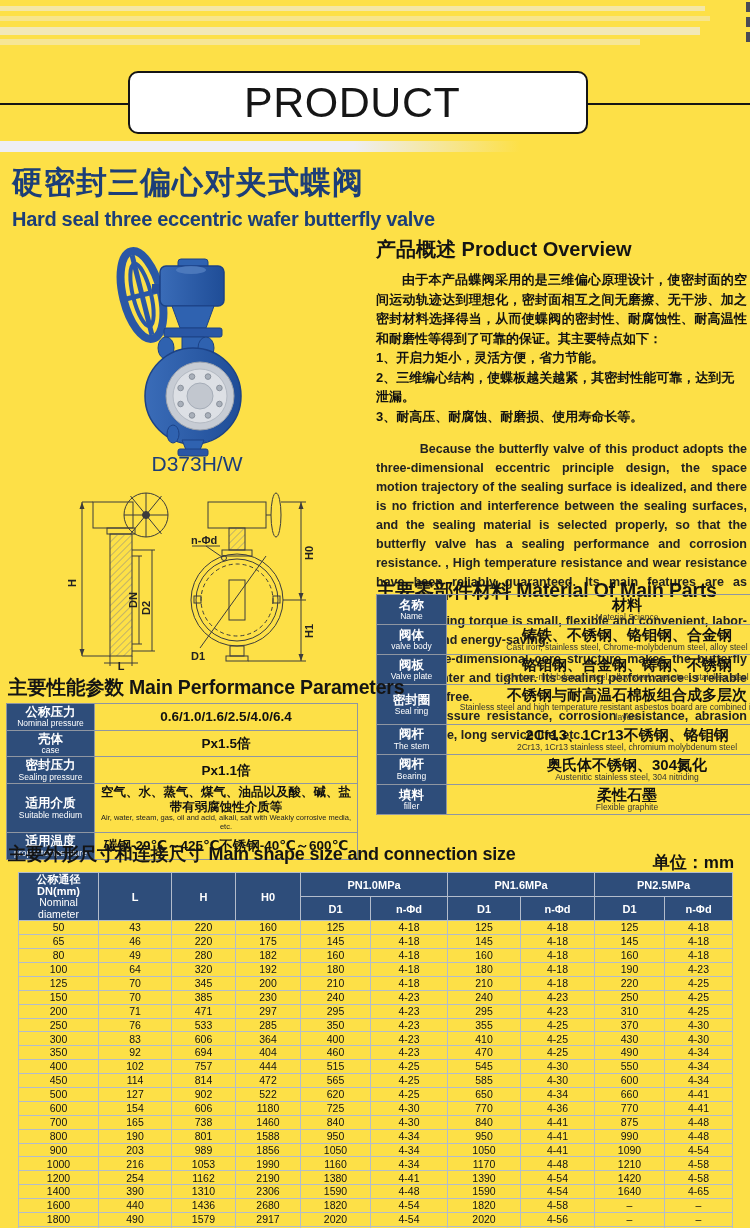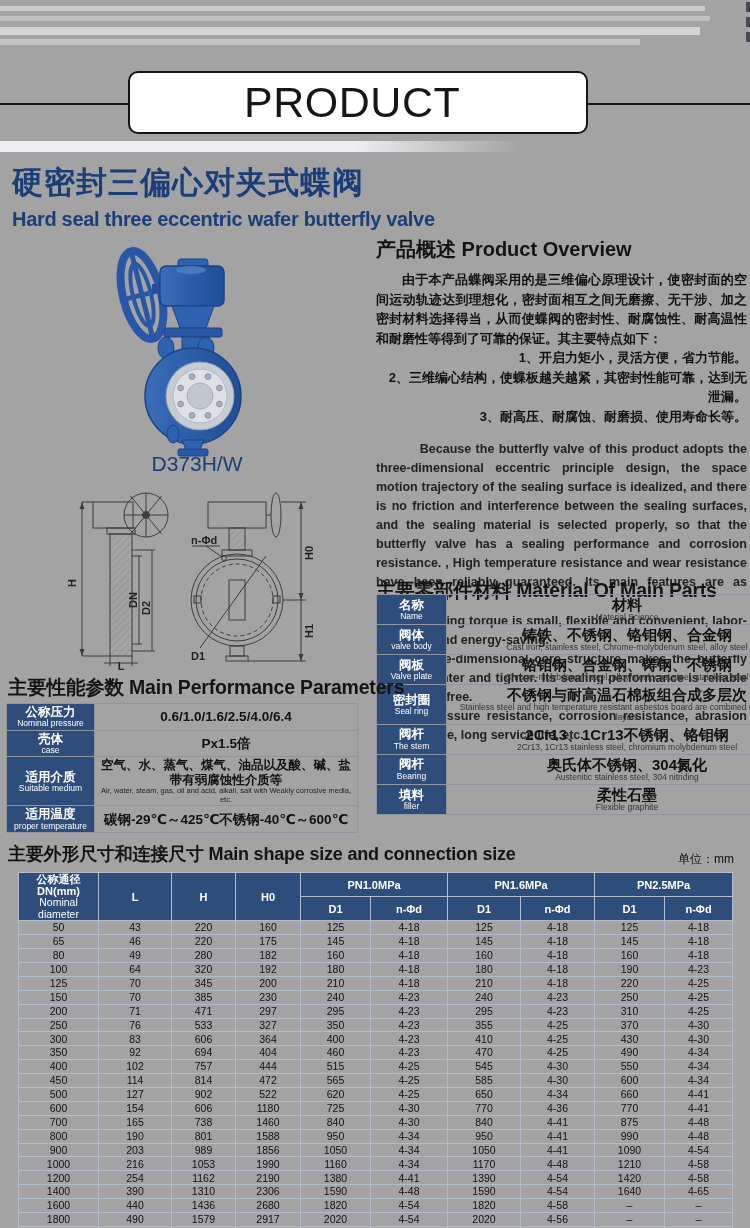--- a/index.html
+++ b/index.html
@@ -4,21 +4,21 @@
 <style>
   :root{
     --accent-orange:#ff4b00;
     --heading-navy:#1c3e78;
     --table-header-blue:#2e4d7a;
     --line-black:#151515;
     --valve-blue:#2f62b0;
   }
   *{box-sizing:border-box;margin:0;padding:0;}
   body{background:#fff;}
-  .page{position:relative;width:750px;height:1228px;background:#a3a3a3;overflow:hidden;
+  .page{position:relative;width:750px;height:1228px;background:#fde047;overflow:hidden;
         font-family:"Liberation Sans","DejaVu Sans",sans-serif;color:#111;}
 
   
   .ghost{position:absolute;left:0;background:#ededf4;opacity:.55;}
   .g1{top:6px;height:5px;width:705px;}
   .g2{top:16px;height:5px;width:710px;opacity:.4;}
   .g3{top:27px;height:8px;width:700px;opacity:.65;}
   .g4{top:39px;height:6px;width:640px;opacity:.45;}
   .ghost-band{position:absolute;top:141px;left:0;width:520px;height:11px;
               background:linear-gradient(90deg,#eeeef3 0%,#eeeef3 68%,rgba(238,238,243,0) 100%);}
@@ -45,27 +45,27 @@
 
   
   .drawing{position:absolute;left:8px;top:488px;width:356px;height:182px;}
   .drawing text{font-family:"Liberation Sans","DejaVu Sans",sans-serif;font-size:11px;font-weight:700;fill:#222;stroke:none;}
 
   
   .sec-h{position:absolute;font-size:19.5px;font-weight:700;color:#141414;letter-spacing:-.2px;white-space:nowrap;}
   .perf-h{left:8px;top:674px;}
   .mat-h{left:376px;top:577px;text-align:center;}
   .size-h{left:8px;top:842px;font-size:18px;}
-  .unit-label{position:absolute;right:16px;top:851px;font-size:12px;font-weight:400;color:#111;}
+  .unit-label{position:absolute;right:16px;top:851px;font-size:17px;font-weight:700;color:#111;}
 
   
   .overview{position:absolute;left:376px;top:236px;width:371px;}
   .ov-h{font-size:20px;font-weight:700;color:#141414;}
   .ov-cn{font-size:13px;font-weight:700;line-height:19.5px;text-align:justify;text-indent:2em;margin-top:7px;color:#111;}
-  .ov-cn-feat{font-size:13px;font-weight:700;line-height:19.5px;color:#111;text-align:right;}
+  .ov-cn-feat{font-size:13px;font-weight:700;line-height:19.5px;color:#111;}
   .ov-en{font-size:12.5px;font-weight:600;line-height:19px;text-align:justify;text-indent:3.5em;margin-top:14px;color:#222;}
   .ov-en-feat{font-size:12.5px;font-weight:600;line-height:19px;text-align:justify;color:#222;
               padding-left:16px;text-indent:-16px;}
   .ov-en-list{margin-top:1px;}
 
   
   table{border-collapse:collapse;}
   .lv-table td{border:1px solid #8f96a1;text-align:center;vertical-align:middle;padding:1px 3px;}
   .lv-table td.hcell{background:var(--table-header-blue);color:#fff;}
   .hc-cn{font-size:12.5px;font-weight:700;line-height:1.15;}
@@ -337,20 +337,29 @@
           <td class="hcell">
             <div class="hc-cn">壳体</div>
             <div class="hc-en">case</div>
           </td>
           <td class="vcell">
             <div class="v-main">Px1.5倍</div>
           </td>
         </tr>
         <tr>
           <td class="hcell">
+            <div class="hc-cn">密封压力</div>
+            <div class="hc-en">Sealing pressure</div>
+          </td>
+          <td class="vcell">
+            <div class="v-main">Px1.1倍</div>
+          </td>
+        </tr>
+        <tr>
+          <td class="hcell">
             <div class="hc-cn">适用介质</div>
             <div class="hc-en">Suitable medium</div>
           </td>
           <td class="vcell with-sub">
             <div class="v-main">空气、水、蒸气、煤气、油品以及酸、碱、盐带有弱腐蚀性介质等</div>
             <div class="v-sub">Air, water, steam, gas, oil and acid, alkali, salt with Weakly corrosive media, etc.</div>
           </td>
         </tr>
         <tr>
           <td class="hcell">
@@ -483,21 +492,21 @@
           <td>4-23</td>
           <td>295</td>
           <td>4-23</td>
           <td>310</td>
           <td>4-25</td>
         </tr>
         <tr>
           <td>250</td>
           <td>76</td>
           <td>533</td>
-          <td>327</td>
+          <td>285</td>
           <td>350</td>
           <td>4-23</td>
           <td>355</td>
           <td>4-25</td>
           <td>370</td>
           <td>4-30</td>
         </tr>
         <tr>
           <td>300</td>
           <td>83</td>

